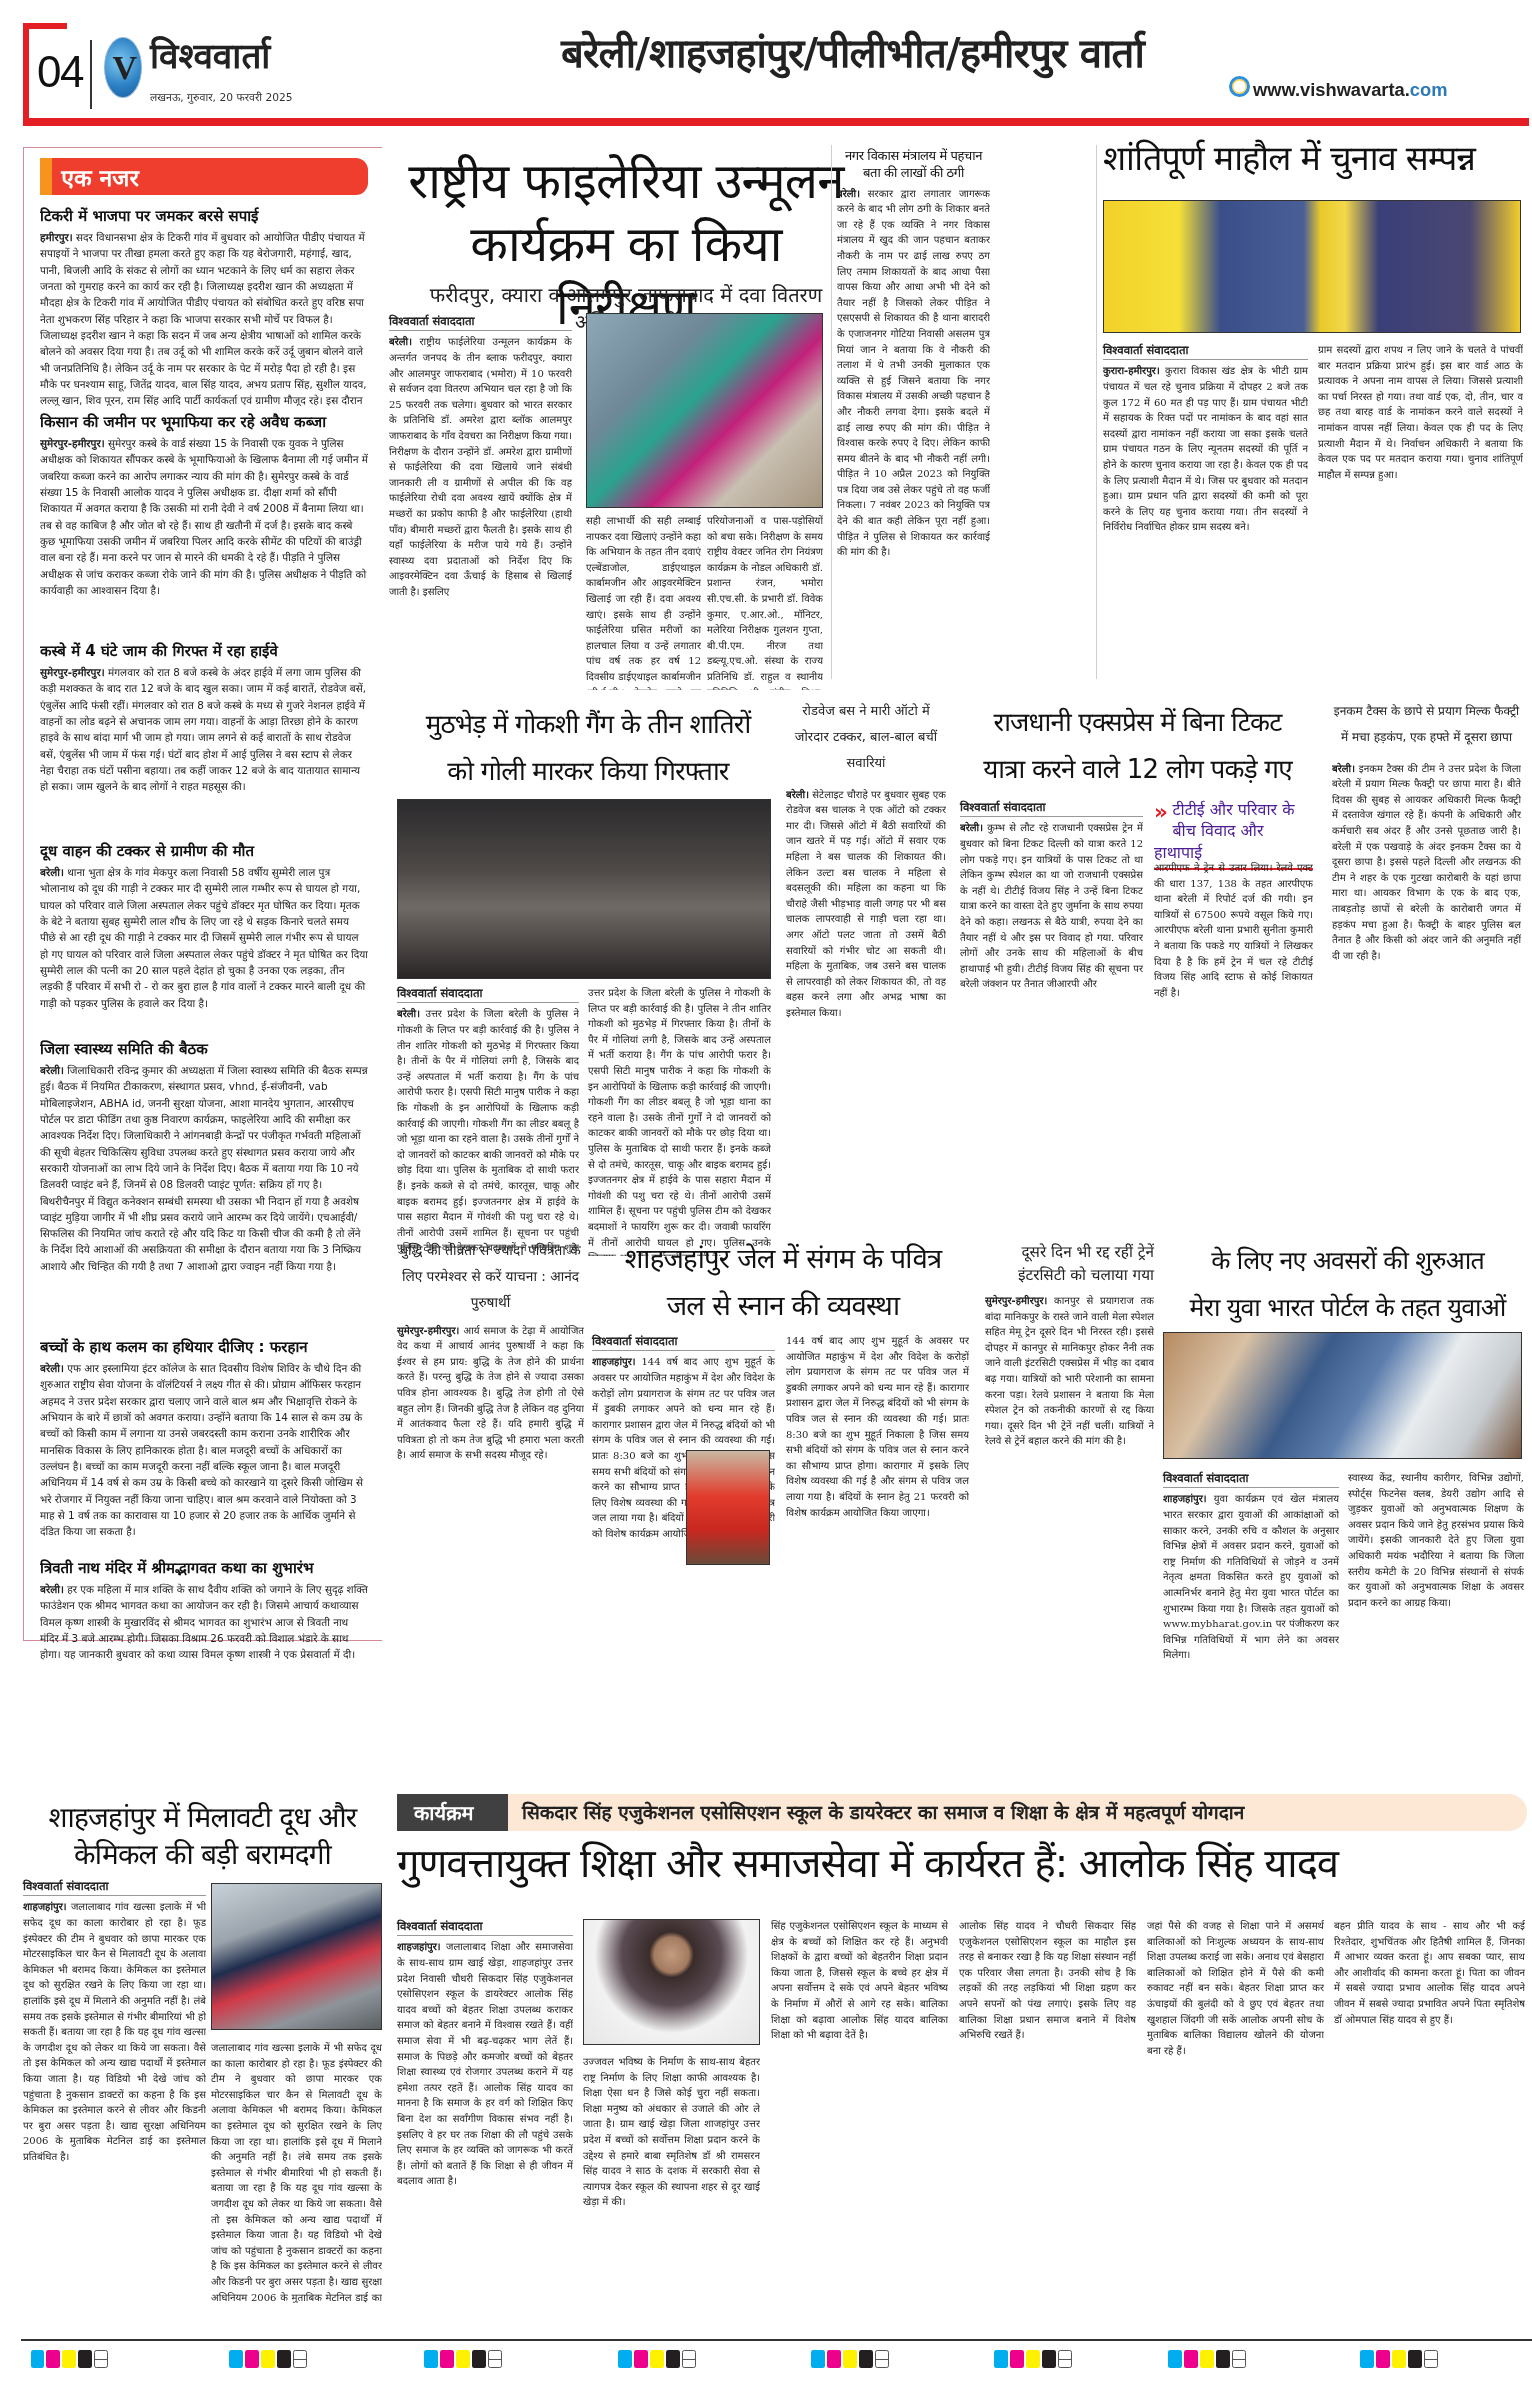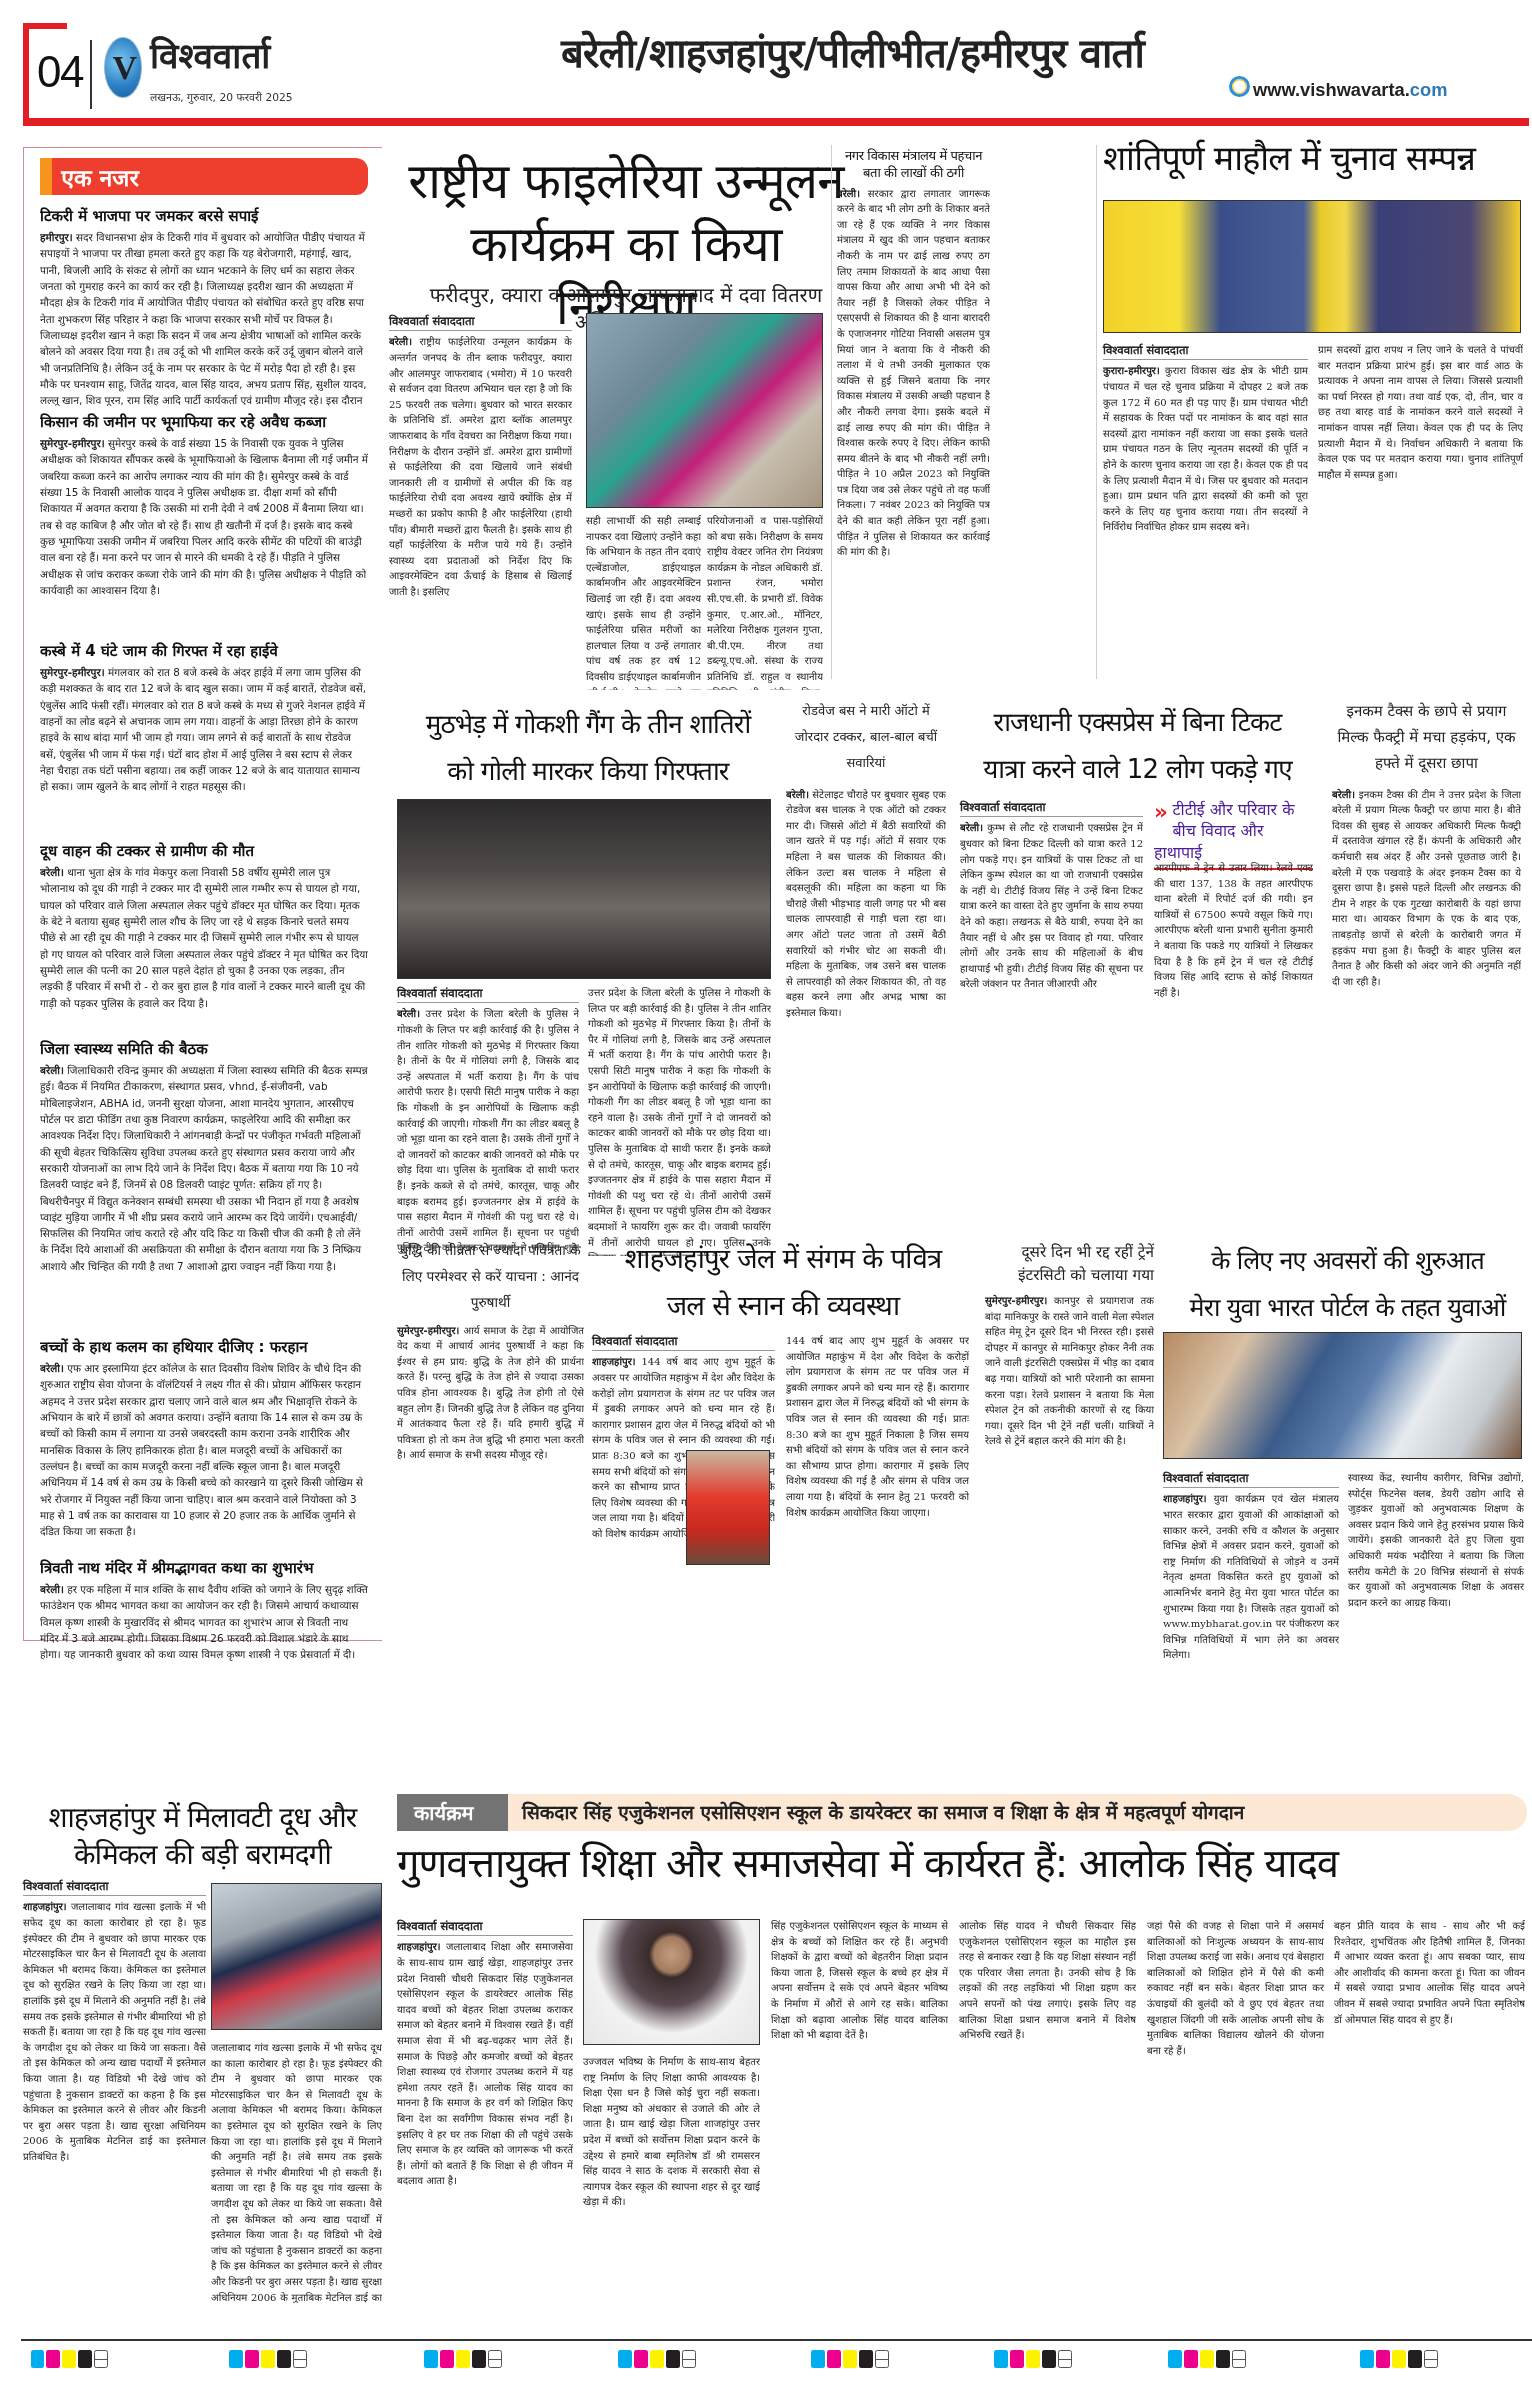--- a/index.html
+++ b/index.html
@@ -28,21 +28,21 @@
 #lbox{left:23px;top:147px;width:359px;height:1494px;border:1.5px solid #d48a98;border-right:none}
 #ek-nazar{left:40px;top:158px;width:328px;height:37px;background:#ef3e2d;border-radius:0 12.2px 12.2px 0;border-left:12.2px solid #f7941d}
 #ek-nazar span{position:absolute;left:9.2px;top:3.1px;font-size:23px;font-weight:bold;color:#fff}
 .lh{font-size:15px;font-weight:bold;color:#111;margin:4.6px 0 4.6px}
 .lb{font-family:"DejaVu Sans",sans-serif;font-size:10.4px;line-height:16.3px;color:#222}
 .lb b{font-weight:bold}
 #lcol{left:40px;top:200px;width:328px}
 
 
 #kk-band{left:397px;top:1794px;width:1130px;height:37px;background:#fde8d6;border-radius:0 18.3px 18.3px 0}
-#kk-tag{left:397px;top:1794px;width:111px;height:37px;background:#737373}
+#kk-tag{left:397px;top:1794px;width:111px;height:37px;background:#404040}
 #kk-tag span{position:absolute;left:17px;top:4.6px;font-size:20px;font-weight:bold;color:#fff}
 #kk-sub{left:522px;top:1799px;font-size:19px;font-weight:bold;color:#222}
 
 #bottom-rule{left:21.4px;top:2339px;width:1513px;height:2.3px;background:#333}
 .reg{position:absolute;top:2350px;display:flex;gap:2.3px}
 .reg i{display:block;width:13.7px;height:18.3px;border-radius:2.3px}
 .reg i.c{background:#00aeef}.reg i.m{background:#ec008c}.reg i.y{background:#fff200}.reg i.k{background:#231f20}
 .reg i.x{background:#fff;border:1.1px solid #555;position:relative}
 .reg i.x:after{content:"";position:absolute;left:0;right:0;top:7.6px;height:1.1px;background:#555}
 .vrule{position:absolute;background:#cfcfcf;width:0.8px}
@@ -149,21 +149,21 @@
   <div class="byline">विश्ववार्ता संवाददाता</div>
   <div class="body" style="height:412px"><b>बरेली।</b> <span>कुम्भ से लौट रहे राजधानी एक्सप्रेस ट्रेन में बुधवार को बिना टिकट दिल्ली को यात्रा करते 12 लोग पकड़े गए। इन यात्रियों के पास टिकट तो था लेकिन कुम्भ स्पेशल का था जो राजधानी एक्सप्रेस के नहीं थे। टीटीई विजय सिंह ने उन्हें बिना टिकट यात्रा करने का वास्ता देते हुए जुर्माना के साथ रुपया देने को कहा। लखनऊ से बैठे यात्री, रुपया देने का तैयार नहीं थे और इस पर विवाद हो गया. परिवार लोगों और उनके साथ की महिलाओं के बीच हाथापाई भी हुयी। टीटीई विजय सिंह की सूचना पर बरेली जंक्शन पर तैनात जीआरपी और</span></div>
 </div>
 <div class="abs" style="left:1154px;top:799px;width:159px;border-bottom:2.3px solid #e31e24;padding-bottom:4.6px">
   <span class="redarrow" style="font-size:21.4px;float:left;margin-right:4.6px">»</span>
   <span style="font-size:16px;line-height:21.4px;color:#4c1d95">टीटीई और परिवार के बीच विवाद और हाथापाई</span>
 </div>
 <div class="abs body" style="left:1154px;top:860px;width:159px;height:351px">आरपीएफ ने ट्रेन से उतार लिया। रेलवे एक्ट की धारा 137, 138 के तहत आरपीएफ थाना बरेली में रिपोर्ट दर्ज की गयी। इन यात्रियों से 67500 रूपये वसूल किये गए। आरपीएफ बरेली थाना प्रभारी सुनीता कुमारी ने बताया कि पकडे गए यात्रियों ने लिखकर दिया है है कि हमें ट्रेन में चल रहे टीटीई विजय सिंह आदि स्टाफ से कोई शिकायत नहीं है।</div>
 
 <div class="abs" style="left:1332px;top:698px;width:189px">
-  <div style="font-size:15px;line-height:26px;text-align:center;color:#222">इनकम टैक्स के छापे से प्रयाग मिल्क फैक्ट्री में मचा हड़कंप, एक हफ्ते में दूसरा छापा</div>
+  <div style="font-size:12px;line-height:26px;text-align:center;color:#222">इनकम टैक्स के छापे से प्रयाग मिल्क फैक्ट्री में मचा हड़कंप, एक हफ्ते में दूसरा छापा</div>
   <div class="body" style="height:405px;margin-top:10.7px"><b>बरेली।</b> <span>इनकम टैक्स की टीम ने उत्तर प्रदेश के जिला बरेली में प्रयाग मिल्क फैक्ट्री पर छापा मारा है। बीते दिवस की सुबह से आयकर अधिकारी मिल्क फैक्ट्री में दस्तावेज खंगाल रहे हैं। कंपनी के अधिकारी और कर्मचारी सब अंदर हैं और उनसे पूछताछ जारी है। बरेली में एक पखवाड़े के अंदर इनकम टैक्स का ये दूसरा छापा है। इससे पहले दिल्ली और लखनऊ की टीम ने शहर के एक गुटखा कारोबारी के यहां छापा मारा था। आयकर विभाग के एक के बाद एक, ताबड़तोड़ छापों से बरेली के कारोबारी जगत में हड़कंप मचा हुआ है। फैक्ट्री के बाहर पुलिस बल तैनात है और किसी को अंदर जाने की अनुमति नहीं दी जा रही है।</span></div>
 </div>
 
 <div class="abs" style="left:397px;top:1237px;width:187px">
   <div style="font-size:13.7px;line-height:26px;text-align:center;color:#222">बुद्धि की तीव्रता से ज्यादा पवित्रता के लिए परमेश्वर से करें याचना : आनंद पुरुषार्थी</div>
   <div class="body" style="height:416px;margin-top:7.6px"><b>सुमेरपुर-हमीरपुर।</b> <span>आर्य समाज के टेढ़ा में आयोजित वेद कथा में आचार्य आनंद पुरुषार्थी ने कहा कि ईश्वर से हम प्राय: बुद्धि के तेज होने की प्रार्थना करते हैं। परन्तु बुद्धि के तेज होने से ज्यादा उसका पवित्र होना आवश्यक है। बुद्धि तेज होगी तो ऐसे बहुत लोग हैं। जिनकी बुद्धि तेज है लेकिन वह दुनिया में आतंकवाद फैला रहे हैं। यदि हमारी बुद्धि में पवित्रता हो तो कम तेज बुद्धि भी हमारा भला करती है। आर्य समाज के सभी सदस्य मौजूद रहे।</span></div>
 </div>
 
 <div class="abs hl" style="left:592px;top:1235px;width:382px;font-size:27.5px;text-align:center;line-height:47px">
   <div>शाहजहांपुर जेल में संगम के पवित्र</div>

